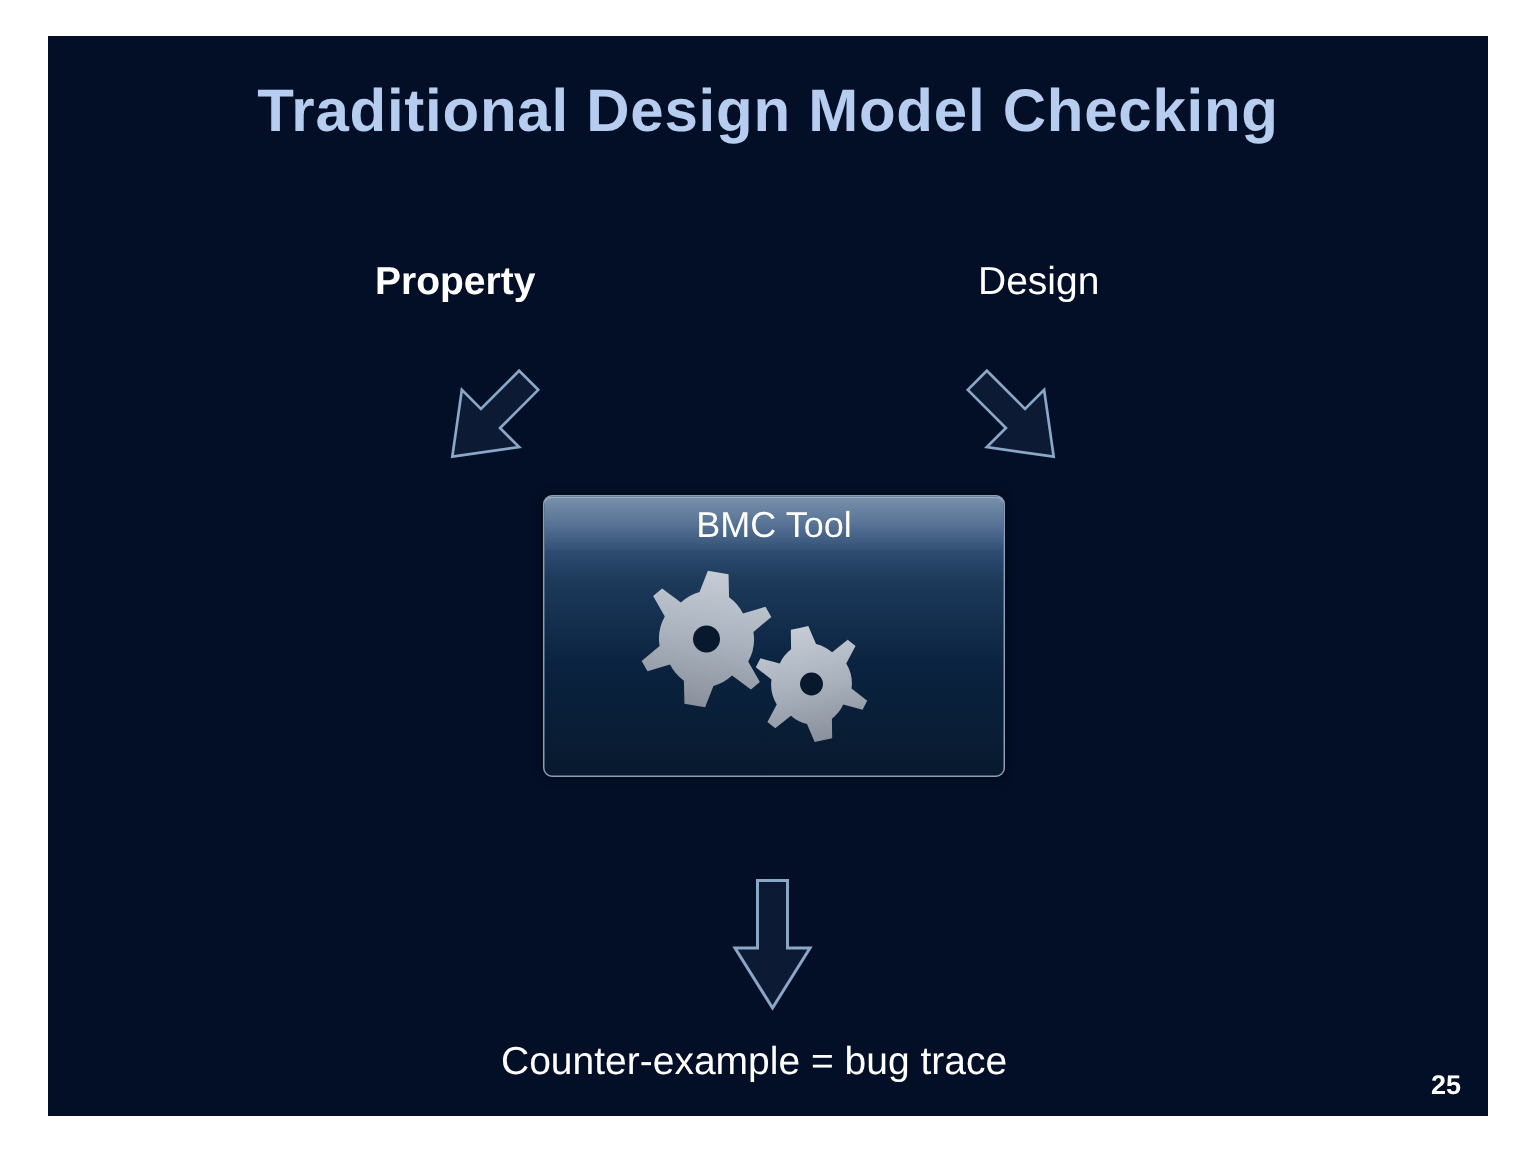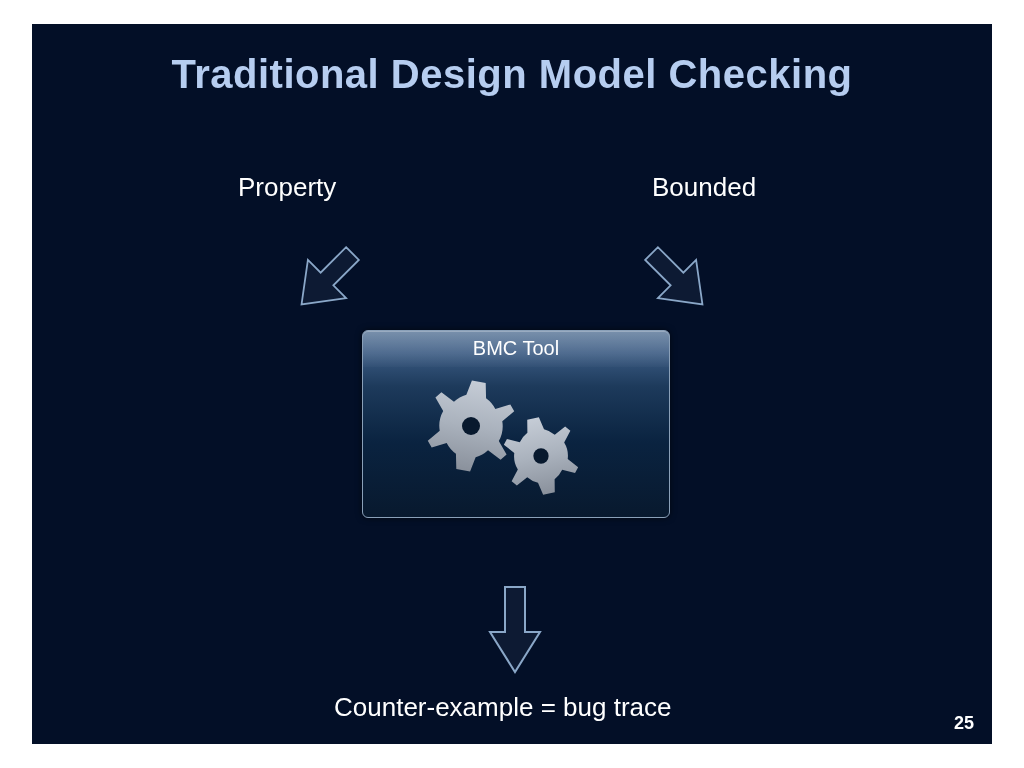--- a/index.html
+++ b/index.html
@@ -26,21 +26,21 @@
       font-weight: bold;
       color: #b6cdf0;
       padding-top: 28px;
       letter-spacing: 0.5px;
     }
     .label {
       position: absolute;
       font-size: 26px;
       color: #fff;
     }
-    .label-property { left: 206px; top: 148px; }
+    .label-property { left: 218px; top: 148px; font-weight: bold; }
     .label-design   { left: 620px; top: 148px; }
     .label-violated { left: 370px; top: 514px; }
     .label-counter  { left: 302px; top: 668px; }
     .slide-number {
       position: absolute;
       right: 18px;
       bottom: 10px;
       font-size: 18px;
       font-weight: bold;
       color: #fff;
@@ -73,37 +73,37 @@
       top: 0; left: 0; right: 0;
       height: 36px;
       background: linear-gradient(to bottom, rgba(255,255,255,0.25), rgba(255,255,255,0.02));
       pointer-events: none;
     }
     .bmc-label {
       position: absolute;
       top: 6px;
       width: 100%;
       text-align: center;
-      font-size: 20px;
+      font-size: 24px;
       color: #fff;
     }
     .gears {
       position: absolute;
       left: 60px;
       top: 40px;
     }
   </style>
 </head>
 <body>
 
 <div class="slide">
   <div class="title">Traditional Design Model Checking</div>
 
   <div class="label label-property">Property</div>
-  <div class="label label-design">Bounded</div>
+  <div class="label label-design">Design</div>
 
   <div class="arrow arrow-left">
     <svg width="90" height="90" viewBox="0 0 100 100">
       <g transform="rotate(45 50 50)">
         <path d="M40,10 L60,10 L60,50 L80,50 L50,90 L20,50 L40,50 Z" fill="#0d1a33" stroke="#8aa7c8" stroke-width="2"></path>
       </g>
     </svg>
   </div>
 
   <div class="arrow arrow-right">

